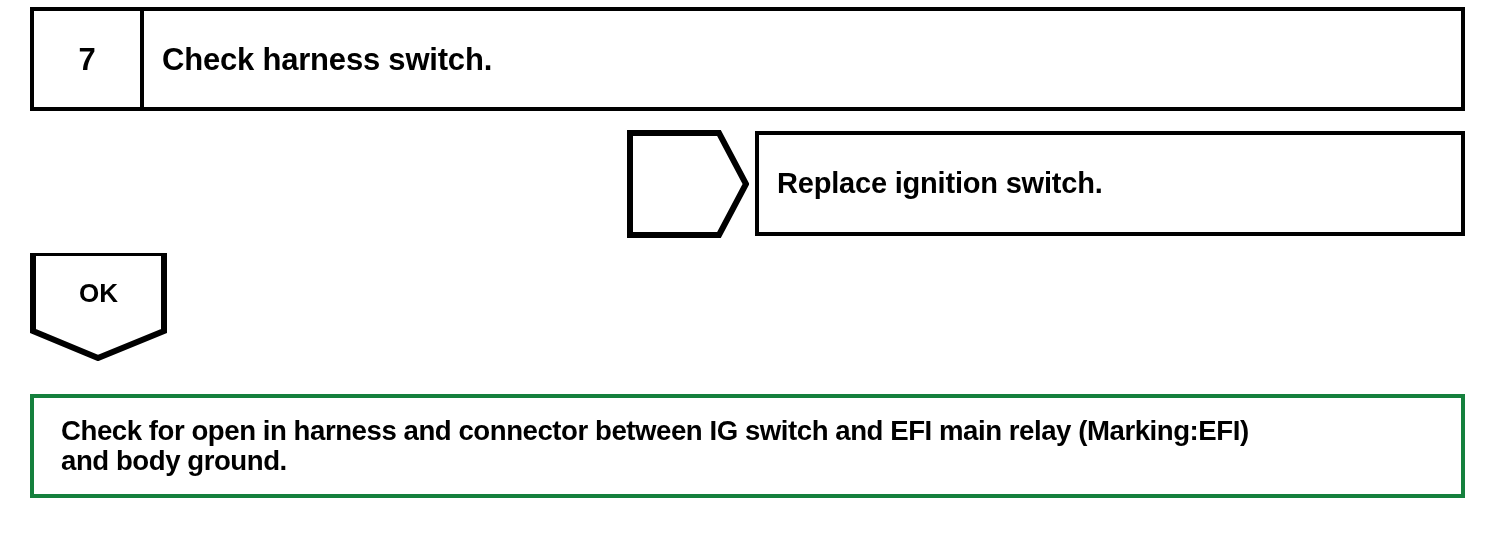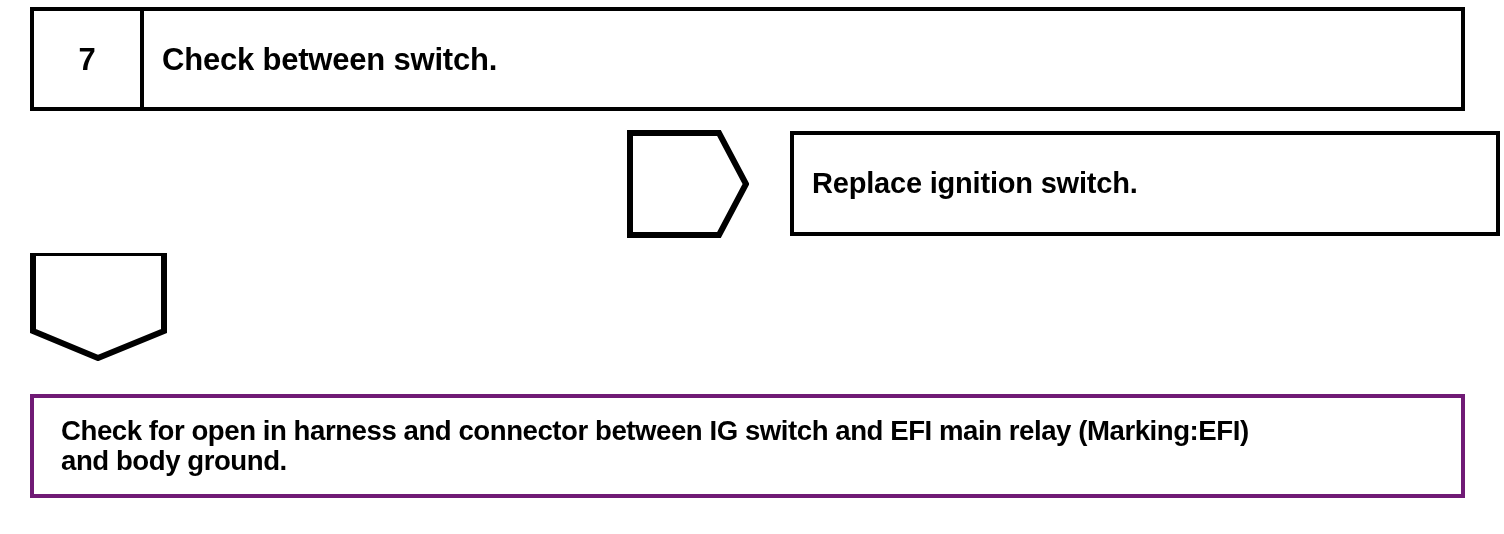--- a/index.html
+++ b/index.html
@@ -87,21 +87,21 @@
     align-items: center;
     justify-content: center;
     font-size: 26px;
     font-weight: bold;
     letter-spacing: 0px;
     line-height: 1;
   }
 
   .ng-result-box {
     position: absolute;
-    left: 790px;
+    left: 755px;
     top: 131px;
     width: 710px;
     height: 105px;
     box-sizing: border-box;
     border: 4px solid #000000;
     background: #ffffff;
     display: flex;
     align-items: center;
     padding-left: 18px;
   }
@@ -141,21 +141,21 @@
   }
 
   
   .final-box {
     position: absolute;
     left: 30px;
     top: 394px;
     width: 1435px;
     height: 104px;
     box-sizing: border-box;
-    border: 4px solid #701a75;
+    border: 4px solid #15803d;
     background: #ffffff;
     display: flex;
     flex-direction: column;
     justify-content: center;
     padding-left: 27px;
     padding-right: 14px;
   }
   .final-text {
     font-size: 28px;
     font-weight: bold;
@@ -169,38 +169,39 @@
 </head>
 <body>
 
 <div class="stage">
 
   <div class="step-row">
     <div class="step-number-cell">
       <span class="step-number">7</span>
     </div>
     <div class="step-title-cell">
-      <span class="step-title">Check between switch.</span>
+      <span class="step-title">Check harness switch.</span>
     </div>
   </div>
 
   <div class="ng-arrow">
     <svg viewBox="0 0 122 108" xmlns="http://www.w3.org/2000/svg">
       <polygon points="3,3 92,3 119,54 92,105 3,105" fill="#ffffff" stroke="#000000" stroke-width="6" stroke-linejoin="miter"></polygon>
     </svg>
   </div>
 
   <div class="ng-result-box">
     <span class="ng-result-text">Replace ignition switch.</span>
   </div>
 
   <div class="ok-arrow">
     <svg viewBox="0 0 137 108" xmlns="http://www.w3.org/2000/svg">
       <polygon points="3,0 134,0 134,78 68,105 3,78" fill="#ffffff" stroke="#000000" stroke-width="6" stroke-linejoin="miter"></polygon>
     </svg>
   </div>
+  <div class="ok-label">OK</div>
 
   <div class="final-box">
     <span class="final-text">Check for open in harness and connector between IG switch and EFI main relay (Marking:EFI)
 and body ground.</span>
   </div>
 
 </div>
 
 </body></html>

